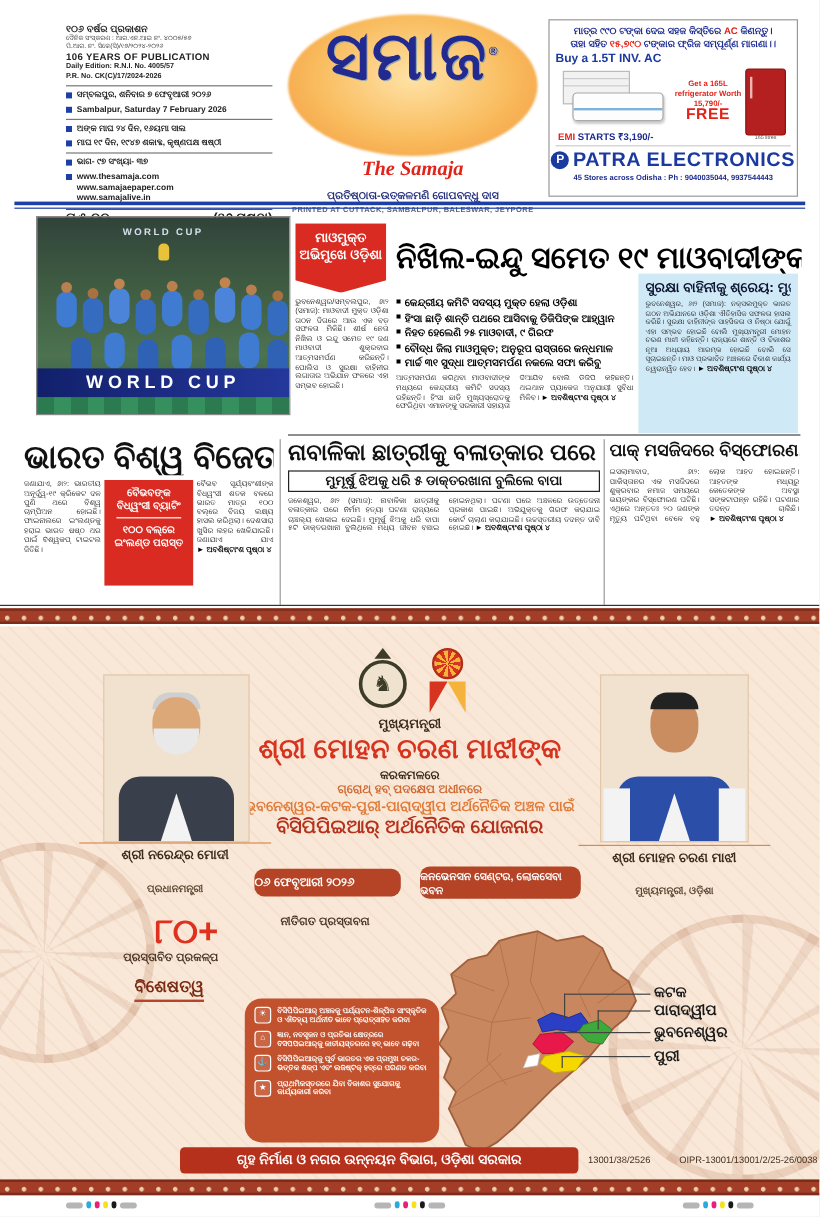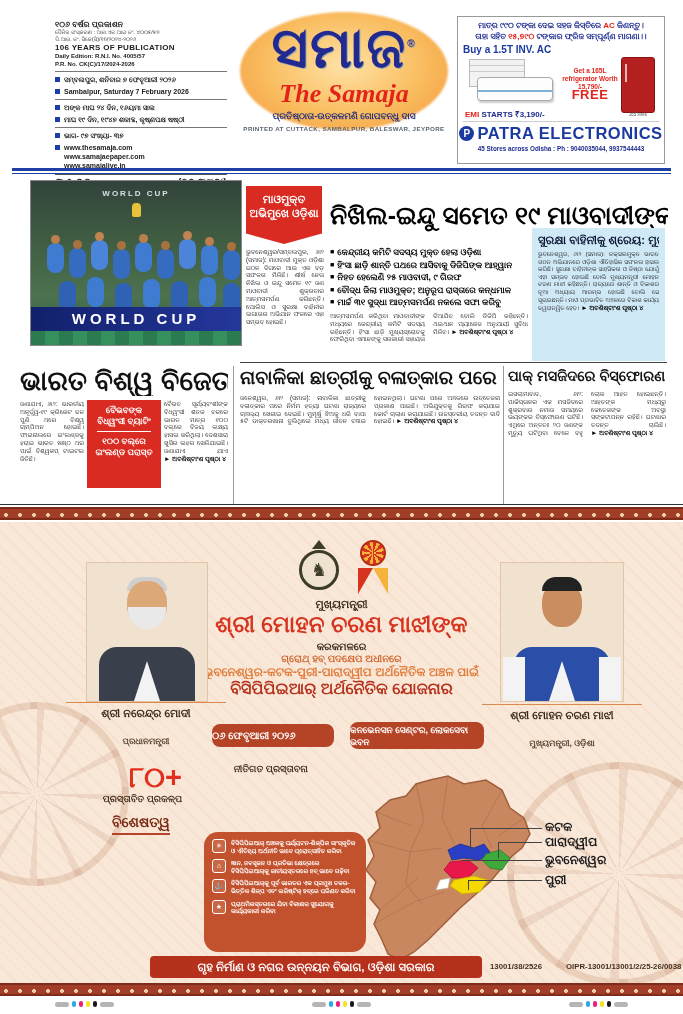--- a/index.html
+++ b/index.html
@@ -19,22 +19,22 @@
              font-size:11px;font-weight:bold;}
   .stars{font-size:10px;letter-spacing:2px;margin-top:1px;}
   
   .masthead{left:232px;top:12px;width:224px;height:152px;text-align:center;}
   .blob{position:absolute;left:8px;top:0;width:208px;height:118px;border-radius:50%;
         background:radial-gradient(ellipse at 50% 45%, #ffe2a6 0%, #f9bc5e 55%, #f2953a 100%);
         filter:blur(1px);}
   .mast-title{position:relative;font-size:56px;line-height:64px;font-weight:bold;color:#232a8f;
               letter-spacing:2px;text-shadow:1px 1px 0 #9aa;white-space:nowrap;overflow:hidden;}
   .mast-reg{font-size:10px;vertical-align:super;color:#232a8f;}
-  .mast-sub{position:relative;font-size:26px;line-height:28px;font-weight:bold;font-style:italic;color:#e2231a;
-            font-family:"Liberation Serif", serif;white-space:nowrap;}
+  .mast-sub{position:relative;font-size:17px;line-height:28px;font-weight:bold;font-style:italic;color:#e2231a;
+            font-family:"Liberation Serif", serif;white-space:nowrap;margin-top:48px;}
   .mast-tag{position:relative;font-size:9px;font-weight:bold;color:#25307f;margin-top:3px;white-space:nowrap;overflow:hidden;}
   .mast-printed{position:relative;font-size:6.2px;font-weight:bold;color:#5a6470;letter-spacing:.4px;margin-top:3px;}
   
   .patra{left:457px;top:16px;width:208px;height:148px;border:1px solid #999;background:#fff;
          padding:4px 5px;box-sizing:border-box;}
   .patra .hline{font-size:8px;line-height:10.5px;font-weight:bold;color:#1b2a8e;text-align:center;}
   .patra .red{color:#e2231a;}
   .patra .buy{font-size:10px;font-weight:bold;color:#1b3aa0;text-align:left;margin-top:2px;}
   .patra-mid{position:relative;height:62px;margin-top:2px;}
   .ac-out{position:absolute;left:6px;top:2px;width:54px;height:26px;background:#f2f2f2;border:1px solid #bbb;}
@@ -181,21 +181,21 @@
         padding:7px 8px;box-sizing:border-box;overflow:hidden;}
   .feat-row{display:flex;margin-bottom:5px;}
   .feat-ic{flex:0 0 auto;width:12px;height:12px;border:1px solid #fff;border-radius:3px;color:#fff;font-size:7px;
         line-height:12px;text-align:center;margin-right:5px;background:rgba(255,255,255,.12);}
   .feat-tx{font-size:6.2px;line-height:7.6px;color:#fff;font-weight:bold;text-align:left;}
   .mapwrap{position:absolute;left:352px;top:252px;width:200px;height:200px;}
   .map-label{position:absolute;left:545px;font-size:12.5px;font-weight:bold;color:#1a1a1a;white-space:nowrap;}
   .conn{position:absolute;background:#444;}
   .ribbon{position:absolute;left:150px;top:434px;width:332px;height:22px;background:#b5311c;border-radius:4px;
         color:#fff;font-size:11.5px;font-weight:bold;text-align:center;line-height:22px;white-space:nowrap;overflow:hidden;}
-  .code{position:absolute;top:440px;font-size:7.8px;font-weight:bold;color:#44301f;text-align:right;}
+  .code{position:absolute;top:440px;font-size:7.8px;font-weight:normal;color:#44301f;text-align:right;}
   .code.c1{left:490px;} .code.c2{left:566px;}
   
   .regmarks{left:0;right:0;top:998px;height:12px;display:flex;justify-content:space-between;padding:0 55px;}
   .rm{display:flex;align-items:center;gap:3px;}
   .rm .ov{width:14px;height:5px;border-radius:3px;background:#b5b5b5;}
   .rm .d{width:4px;height:6px;border-radius:2px;}
   .d.c{background:#29abe2;} .d.m{background:#ec1e79;} .d.y{background:#f5e21d;} .d.k{background:#1a1a1a;}
 </style>
 </head>
 <body>
@@ -355,20 +355,21 @@
       </div>
       <div class="c body-txt">
         <span>ବୈଭବ ସୂର୍ଯ୍ୟବଂଶୀଙ୍କ ବିଧ୍ୱଂସୀ ଶତକ ବଳରେ ଭାରତ ମାତ୍ର ୧୦୦ ବଲ୍‌ରେ ବିଜୟ ଲକ୍ଷ୍ୟ ହାସଲ କରିଥିଲା। ଦେଶସାରା ଖୁସିର ଲହର ଖେଳିଯାଇଛି। ଜଣାଯାଏ ଯାଏ</span>
         <span class="continued"> <span>► ଅବଶିଷ୍ଟାଂଶ ପୃଷ୍ଠା ୪</span></span>
       </div>
     </div>
   </div>
 
   <div class="abs art-crime">
     <h2>ନାବାଳିକା ଛାତ୍ରୀକୁ ବଳାତ୍କାର ପରେ ହତ୍ୟା !</h2>
+    <div class="crime-sub">ମୁମୂର୍ଷୁ ଝିଅକୁ ଧରି ୫ ଡାକ୍ତରଖାନା ବୁଲିଲେ ବାପା</div>
     <div class="cols2 body-txt">
       <span>ଜଳେଶ୍ୱର, ୬ା୨ (ସମାଜ): ନାବାଳିକା ଛାତ୍ରୀକୁ ବଳାତ୍କାର ପରେ ନିର୍ମମ ହତ୍ୟା ଘଟଣା ରାଜ୍ୟରେ ଚାଞ୍ଚଲ୍ୟ ଖେଳାଇ ଦେଇଛି। ମୁମୂର୍ଷୁ ଝିଅକୁ ଧରି ବାପା ୫ଟି ଡାକ୍ତରଖାନା ବୁଲିଥିଲେ ମଧ୍ୟ ଜୀବନ ବଞ୍ଚାଇ ହୋଇନଥିଲା। ଘଟଣା ପରେ ଅଞ୍ଚଳରେ ଉତ୍ତେଜନା ପ୍ରକାଶ ପାଇଛି। ଅଭିଯୁକ୍ତକୁ ଗିରଫ କରାଯାଇ କୋର୍ଟ ଚାଲାଣ କରାଯାଇଛି। ଉଚ୍ଚସ୍ତରୀୟ ତଦନ୍ତ ଦାବି ହୋଇଛି।</span>
       <span class="continued"> <span>► ଅବଶିଷ୍ଟାଂଶ ପୃଷ୍ଠା ୪</span></span>
     </div>
   </div>
 
   <div class="abs art-pak">
     <h2>ପାକ୍ ମସଜିଦରେ ବିସ୍ଫୋରଣ, ୨୦ ମୃତ</h2>
     <div class="cols2 body-txt">
       <span>ଇସଲାମାବାଦ, ୬ା୨: ପାକିସ୍ତାନର ଏକ ମସଜିଦରେ ଶୁକ୍ରବାର ନମାଜ ସମୟରେ ଭୟଙ୍କର ବିସ୍ଫୋରଣ ଘଟିଛି। ଏଥିରେ ଅନ୍ତତଃ ୨୦ ଜଣଙ୍କ ମୃତ୍ୟୁ ଘଟିଥିବା ବେଳେ ବହୁ ଲୋକ ଆହତ ହୋଇଛନ୍ତି। ଆହତଙ୍କ ମଧ୍ୟରୁ କେତେକଙ୍କ ଅବସ୍ଥା ସଙ୍କଟାପନ୍ନ ରହିଛି। ଘଟଣାର ତଦନ୍ତ ଚାଲିଛି।</span>

